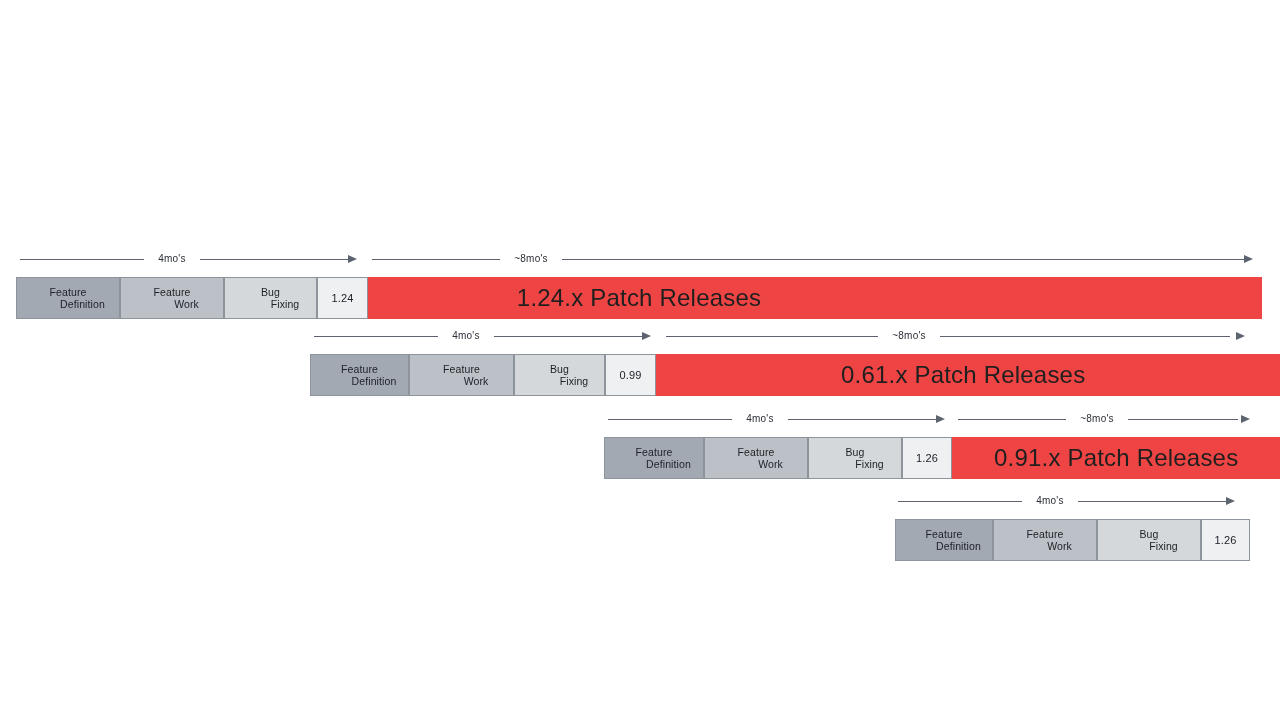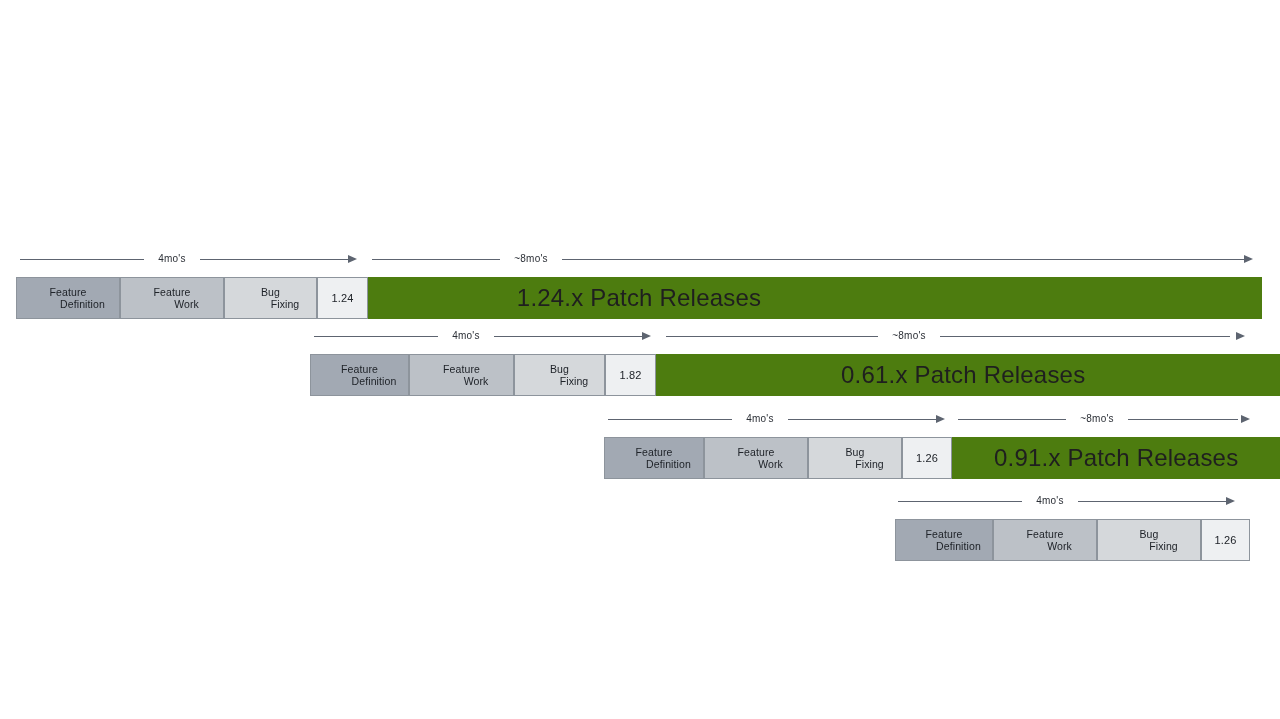--- a/index.html
+++ b/index.html
@@ -58,21 +58,21 @@
 
   .phase-definition { background: #a2a9b3; }
   .phase-work       { background: #bcc1c7; }
   .phase-bugfix     { background: #d5d8db; }
   .phase-version    { background: #eef0f2; font-size: 11px; }
 
   
   .patch-bar {
     position: absolute;
     height: 42px;
-    background: #4d7c0f;
+    background: #ef4444;
     display: flex;
     align-items: center;
     justify-content: center;
     box-sizing: border-box;
   }
   .patch-label {
     font-size: 24px;
     color: #1f1f1f;
     letter-spacing: 0.2px;
     white-space: nowrap;
@@ -176,21 +176,21 @@
         <span class="line2">Definition</span>
       </div>
       <div class="phase-box phase-work" style="width:105px;">
         <span class="line1">Feature</span>
         <span class="line2">Work</span>
       </div>
       <div class="phase-box phase-bugfix" style="width:91px;">
         <span class="line1">Bug</span>
         <span class="line2">Fixing</span>
       </div>
-      <div class="phase-box phase-version" style="width:51px;">1.82</div>
+      <div class="phase-box phase-version" style="width:51px;">0.99</div>
     </div>
   </div>
 
   <div class="release-row">
 
     <div class="measure" style="left:592px; top:409px; width:340px;">
       <div class="seg" style="left:0px; width:124px;"></div>
       <div class="mlabel" style="left:124px; width:56px;">4mo's</div>
       <div class="seg" style="left:180px; width:151px;"></div>
       <div class="head" style="left:328px;"></div>

